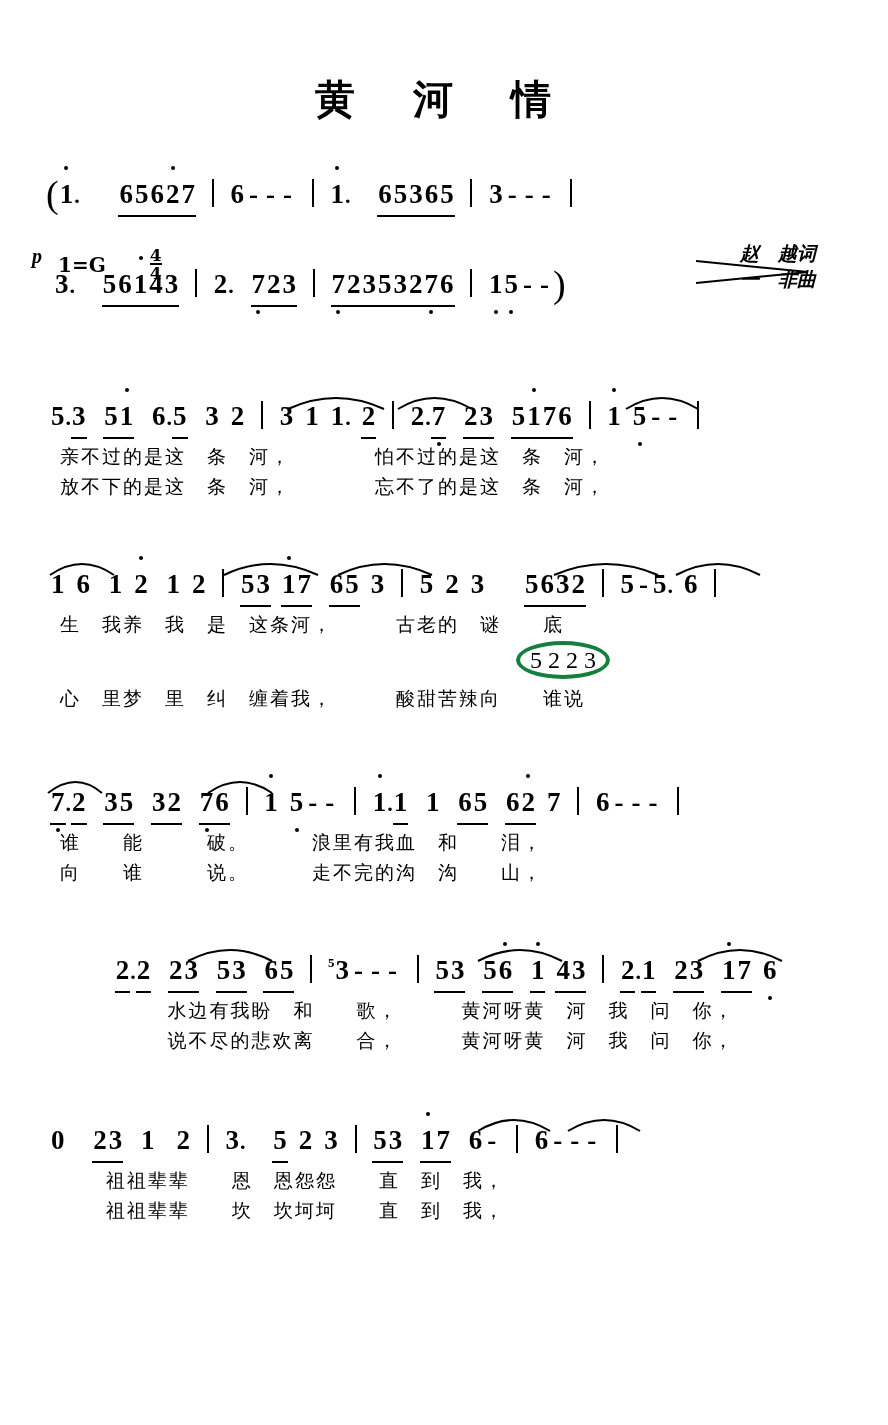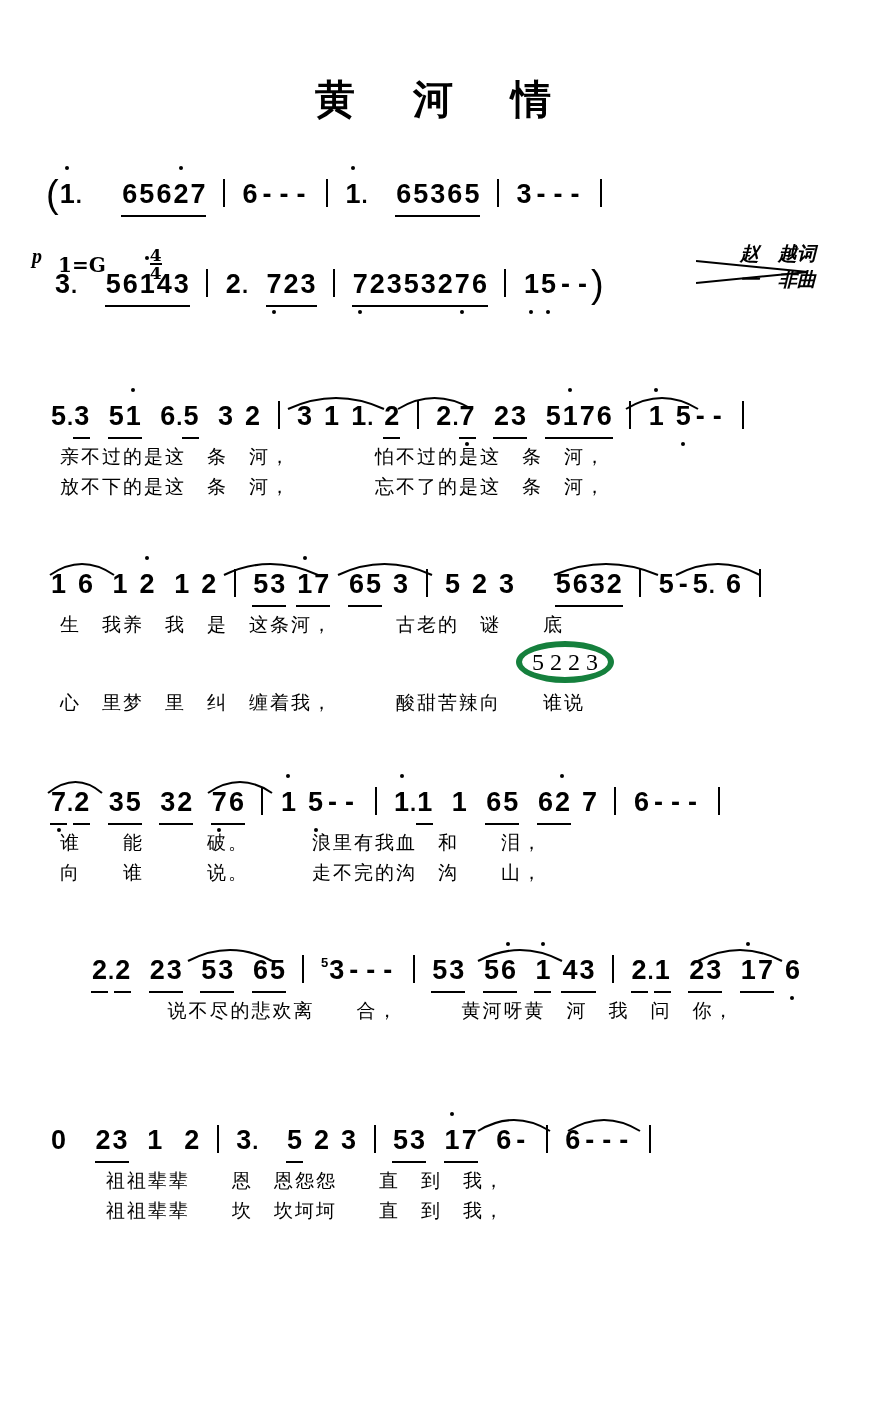--- a/index.html
+++ b/index.html
@@ -72,21 +72,21 @@
   }
   .meter .num { display:block; }
   .meter .den { display:block; border-top: 2px solid #000; padding-top: 1px;}
 
   
   .system {
     position: relative;
     margin: 0 46px;
   }
   .notes {
-    font-family: Liberation Sans, sans-serif;
+    font-family: Liberation Serif, serif;
     font-size: 27px;
     font-weight: bold;
     white-space: nowrap;
     letter-spacing: 0px;
     line-height: 42px;
     height: 46px;
   }
   .lyrics {
     font-family: "DejaVu Serif", "Liberation Serif", serif;
     font-size: 19px;
@@ -134,21 +134,21 @@
   }
   .hairpin { position: absolute; }
 
   .tiny-num {
     position: absolute;
     font-size: 13px;
     font-weight: bold;
   }
   .tuplet {
     display:inline-block;
-    border: 6px solid #15803d;
+    border: 4px solid #15803d;
     border-radius: 50%;
     padding: 0px 10px;
     font-size: 24px;
     line-height: 30px;
   }
 </style>
 </head>
 <body>
 
 <div class="page">
@@ -313,20 +313,21 @@
       <span class="bar"></span>
       <span class="n u1">5</span><span class="n u1">3</span><span class="sp"></span>
       <span class="n u1">5</span><span class="n u1 dotU">6</span><span class="sp"></span>
       <span class="n u1 dotU">1</span><span class="sp"></span><span class="n u1">4</span><span class="n u1">3</span>
       <span class="bar"></span>
       <span class="n u1">2</span><span style="font-size:22px;">.</span><span class="n u1">1</span><span class="sp"></span>
       <span class="n u1">2</span><span class="n u1">3</span><span class="sp"></span>
       <span class="n u1 dotU">1</span><span class="n u1">7</span><span class="sp"></span><span class="n dotD">6</span>
       
     </div>
+    <div class="lyrics lyr-row">水边有我盼　和　　歌，　　　黄河呀黄　河　我　问　你，</div>
     <div class="lyrics lyr-row">说不尽的悲欢离　　合，　　　黄河呀黄　河　我　问　你，</div>
   </div>
 
   <div class="system" style="margin-top:46px; height:120px;">
     <svg class="hairpin" style="left:430px; top:-8px;" width="80" height="22">
       <path d="M2,20 Q38,-2 74,20" stroke="#000" stroke-width="2" fill="none"></path>
     </svg>
     <svg class="hairpin" style="left:520px; top:-8px;" width="80" height="22">
       <path d="M2,20 Q38,-2 74,20" stroke="#000" stroke-width="2" fill="none"></path>
     </svg>

